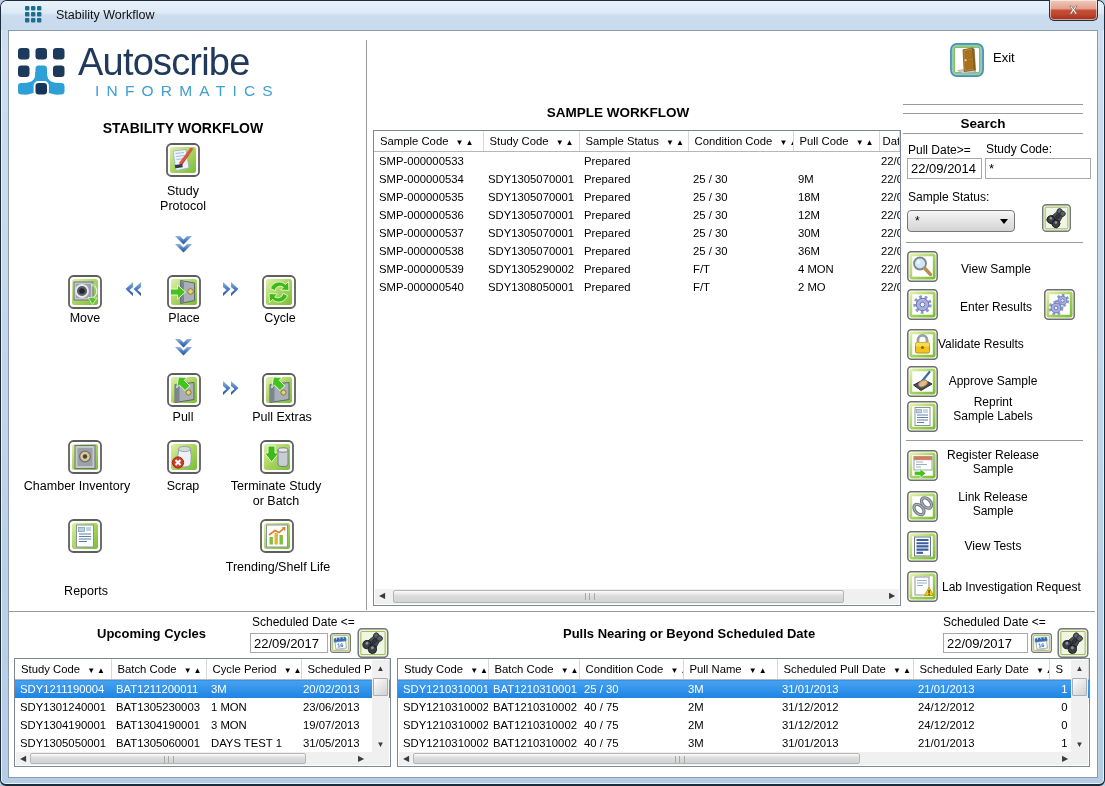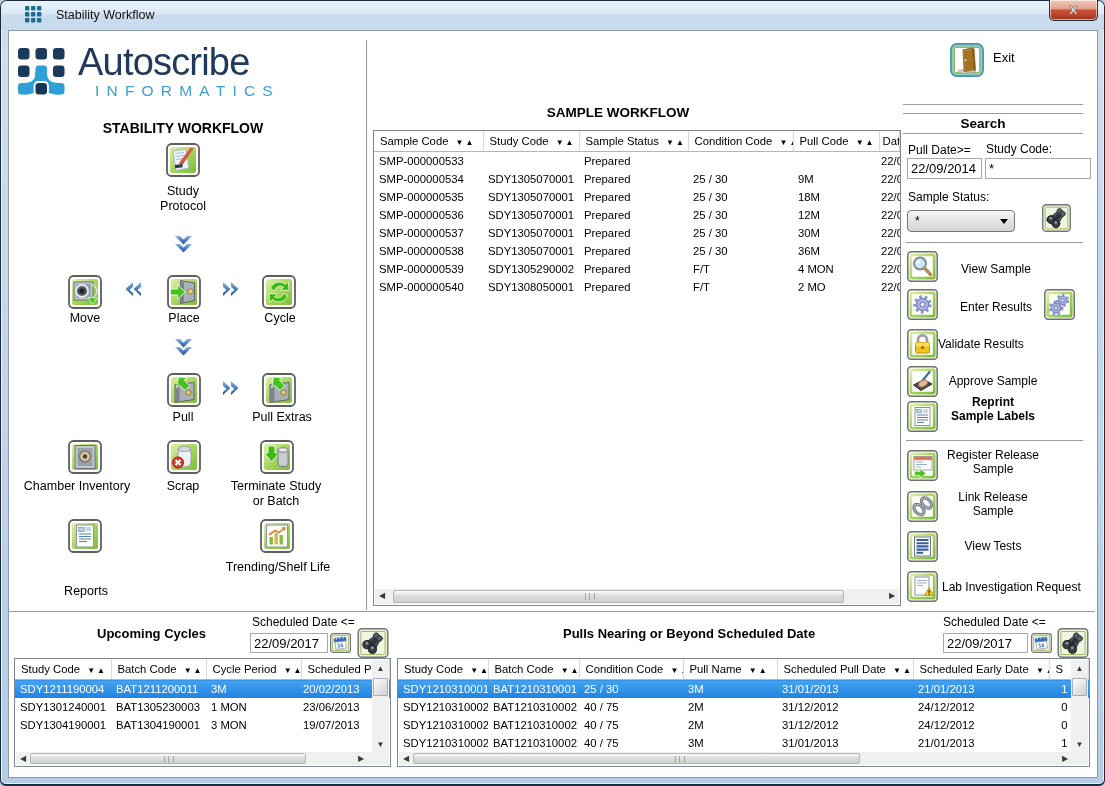--- a/index.html
+++ b/index.html
@@ -422,21 +422,21 @@
   <div class="lbl" style="left:938px;top:374px;width:110px;text-align:center;">Approve&nbsp;Sample</div>
 
   <svg class="abs" style="left:907px;top:401px" width="31" height="31" viewBox="0 0 31 31">
     <rect x="0.8" y="0.8" width="29.4" height="29.4" rx="3.5" fill="#fff" stroke="#6e6e6e" stroke-width="1.5"></rect>
     <rect x="3.8" y="3.8" width="23.4" height="23.4" rx="1" fill="none" stroke="url(#gg)" stroke-width="2.8"></rect>
     <rect x="8" y="6.5" width="15" height="18" fill="#fff" stroke="#8a95a0"></rect>
     <rect x="9.5" y="8.5" width="5" height="3.4" fill="#b9cfe4" stroke="#7d94ab" stroke-width="0.6"></rect>
     <path d="M10,14 H21 M10,16.5 H21 M10,19 H21 M10,21.5 H17" stroke="#5a80a8" stroke-width="1"></path>
     <path d="M16,9 H21 M16,11 H21" stroke="#8aa8c4" stroke-width="0.9"></path>
   </svg>
-  <div class="lbl" style="left:938px;top:395px;width:110px;text-align:center;font-weight:bold;">Reprint<br>Sample Labels</div>
+  <div class="lbl" style="left:938px;top:395px;width:110px;text-align:center;">Reprint<br>Sample Labels</div>
 
   <div class="sep" style="left:906px;top:440px;width:177px;"></div>
 
   <svg class="abs" style="left:907px;top:450px" width="31" height="31" viewBox="0 0 31 31">
     <rect x="0.8" y="0.8" width="29.4" height="29.4" rx="3.5" fill="#fff" stroke="#6e6e6e" stroke-width="1.5"></rect>
     <rect x="3.8" y="3.8" width="23.4" height="23.4" rx="1" fill="none" stroke="url(#gg)" stroke-width="2.8"></rect>
     <rect x="7" y="6.5" width="18" height="13.5" fill="#fff" stroke="#98a2ac"></rect>
     <rect x="7" y="6.5" width="18" height="3.4" fill="#e8734a" stroke="#98a2ac" stroke-width="0.6"></rect>
     <path d="M9,12 H16 M9,14.5 H20 M9,17 H14" stroke="#9ab0c4" stroke-width="1"></path>
     <path d="M6,20.5 L13,20.5 L13,17 L20,23 L13,29 L13,25.5 L6,25.5 Z" transform="scale(0.82) translate(3,5.5)" fill="#45c31c" stroke="#eaf7e2"></path>
@@ -532,20 +532,26 @@
             <td>SDY1301240001</td>
             <td>BAT1305230003</td>
             <td>1 MON</td>
             <td>23/06/2013</td>
           </tr>
       <tr>
             <td>SDY1304190001</td>
             <td>BAT1304190001</td>
             <td>3 MON</td>
             <td>19/07/2013</td>
+          </tr>
+      <tr>
+            <td>SDY1305050001</td>
+            <td>BAT1305060001</td>
+            <td>DAYS TEST 1</td>
+            <td>31/05/2013</td>
           </tr>
     </tbody>
       </table>
     <div class="vsb" style="right:1px;top:1px;width:17px;height:93px;">
       <div class="ar" style="top:0;">▲</div>
       <div class="th" style="top:18px;height:16px;"></div>
       <div class="ar" style="bottom:0;">▼</div>
     </div>
     <div class="hsb" style="left:1px;bottom:1px;width:352px;height:13px;">
       <div class="ar" style="left:0;">◀</div>

